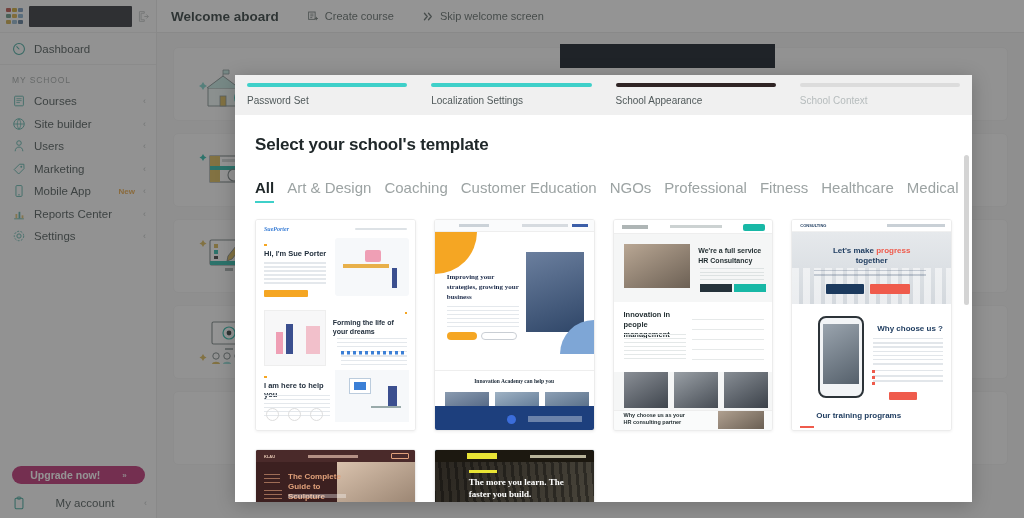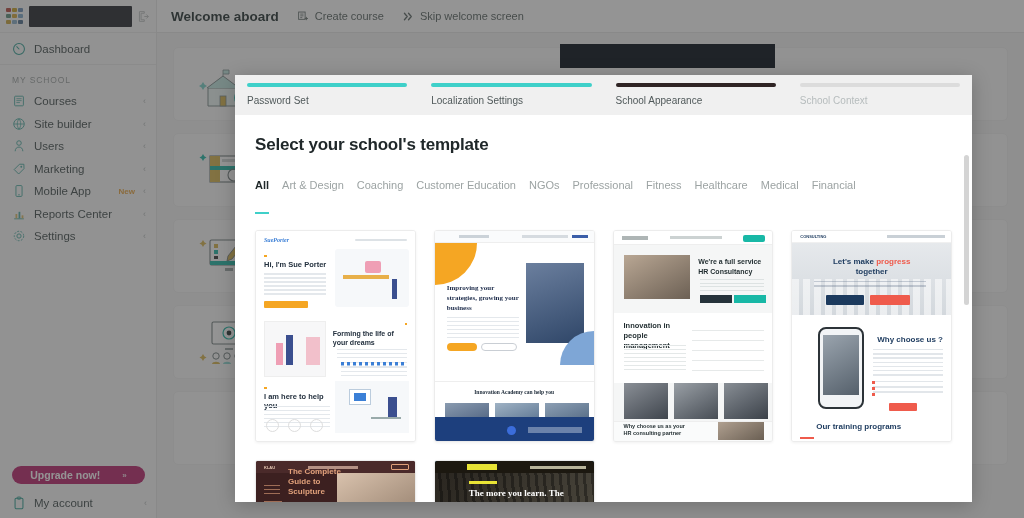--- a/index.html
+++ b/index.html
@@ -49,28 +49,28 @@
     background: #b81f69; color: #fff; font-size: 10.5px; font-weight: bold;
     display: flex; align-items: center; justify-content: center; gap: 22px;
     font-family: inherit; cursor: pointer;
   }
   .upgrade-btn .arr { font-size: 8px; opacity: .85; }
   .myacct {
     position: absolute; left: 0; bottom: 3px; width: 157px;
     height: 24px; display: flex; align-items: center; gap: 8px; padding: 0 10px 0 12px;
     color: #3e4a4a; font-size: 11.5px;
   }
-  .myacct .lbl { flex: 1; }
+  .myacct .lbl { flex: 1; text-align: center; }
   .myacct .chev { font-size: 9px; color: #b4b9b9; }
 
   
   #main { position: absolute; left: 157px; top: 0; right: 0; height: 518px; background: #f4f4f4; }
   #topbar {
     height: 33px; background: #fff; border-bottom: 1px solid #e6e6e6;
-    display: flex; align-items: center; padding: 0 14px; gap: 18px;
+    display: flex; align-items: center; padding: 0 14px; gap: 28px;
   }
   .tb-title { font-size: 13.5px; font-weight: bold; color: #1d2b2b; }
   .tb-link { display: flex; align-items: center; gap: 5px; font-size: 11px; color: #55615f; cursor: pointer; }
   .tb-link svg { flex: none; }
 
   
   #bgcontent { position: absolute; left: 0; top: 33px; right: 0; bottom: 0; padding: 14px 16px; }
   .bg-card {
     background: #fafafa; border: 1px solid #efefef; border-radius: 5px;
     height: 74px; margin-bottom: 12px; display: flex; align-items: center; padding-left: 20px;
@@ -94,21 +94,21 @@
   .step .bar { height: 4px; border-radius: 2px; background: #d8d8d8; }
   .step .lbl { margin-top: 8px; font-size: 10px; color: #50595a; }
   .step.dim .lbl { color: #b6bcbd; }
 
   .modal-body { flex: 1; overflow: hidden; position: relative; background: #fff; }
   .modal-inner { padding: 20px 20px 0 20px; }
   .modal-title { font-size: 17px; font-weight: bold; color: #20282a; letter-spacing: -.2px; }
 
   .cat-tabs { display: flex; gap: 13px; margin-top: 24px; align-items: flex-end; }
   .cat-tab {
-    font-size: 11px; color: #9ca3a3; padding-bottom: 21px; cursor: pointer; white-space: nowrap;
+    font-size: 15px; color: #9ca3a3; padding-bottom: 5px; cursor: pointer; white-space: nowrap;
     border-bottom: 2.5px solid transparent;
   }
   .cat-tab.active { color: #1f2729; font-weight: bold; border-bottom-color: #3fd0c9; }
 
   .tpl-grid {
     display: grid; grid-template-columns: repeat(4, 1fr); gap: 18px;
     margin-top: 16px; padding-bottom: 20px;
   }
   .tpl-card {
     height: 212px; background: #fff; border: 1px solid #ececec; border-radius: 3px;
@@ -473,21 +473,21 @@
             <div class="tpl-card short">
    <div class="tpl-thumb" style="background:#3c2020">
      <div class="t" style="left:0;top:0;width:100%;height:12px;background:#4a2a2a"></div>
      <div class="t" style="left:8px;top:4px;font:bold 4px 'Liberation Sans',sans-serif;color:#e8c9b5">KLAU</div>
      <div class="t" style="left:52px;top:5px;width:50px;height:2.5px;background:#b59185"></div>
      <div class="t" style="right:6px;top:3px;width:18px;height:6px;border:1px solid #e0a07a;border-radius:1px"></div>
      <div class="t" style="right:0;top:12px;width:78px;bottom:0;background:linear-gradient(150deg,#d9c2ad,#8f7a68)"></div>
      <div class="t" style="left:8px;top:24px;width:16px;height:9px;background:repeating-linear-gradient(rgba(224,160,122,.6) 0 1.2px,transparent 1.2px 4px)"></div>
      <div class="t" style="left:8px;top:40px;width:18px;height:9px;background:repeating-linear-gradient(rgba(224,160,122,.6) 0 1.2px,transparent 1.2px 4px)"></div>
      <div class="t" style="left:8px;top:56px;width:18px;height:9px;background:repeating-linear-gradient(rgba(224,160,122,.6) 0 1.2px,transparent 1.2px 4px)"></div>
-     <div class="t" style="left:32px;top:6px;font:bold 8px 'Liberation Sans',sans-serif;color:#e0a07a;width:62px;line-height:10px">The Complete Guide to Sculpture</div>
+     <div class="t" style="left:32px;top:22px;font:bold 8px 'Liberation Sans',sans-serif;color:#e0a07a;width:62px;line-height:10px">The Complete Guide to Sculpture</div>
      <div class="t" style="left:32px;top:44px;width:58px;height:4px;background:rgba(255,255,255,.35)"></div>
      <div class="t" style="left:32px;top:52px;width:60px;height:14px;background:repeating-linear-gradient(rgba(255,255,255,.25) 0 1.2px,transparent 1.2px 4px)"></div>
    </div>
             </div>
             <div class="tpl-card short">
    <div class="tpl-thumb" style="background:#0c4a6e">
      <div class="t" style="left:0;top:0;width:100%;height:12px;background:#1c1810"></div>
      <div class="t" style="left:32px;top:3px;width:30px;height:6px;background:#e8e335"></div>
      <div class="t" style="right:8px;top:5px;width:56px;height:2.5px;background:#b9b49a"></div>
      <div class="t" style="left:0;top:12px;width:100%;bottom:0;background:linear-gradient(120deg,#2a2620,#4a463c)"></div>

